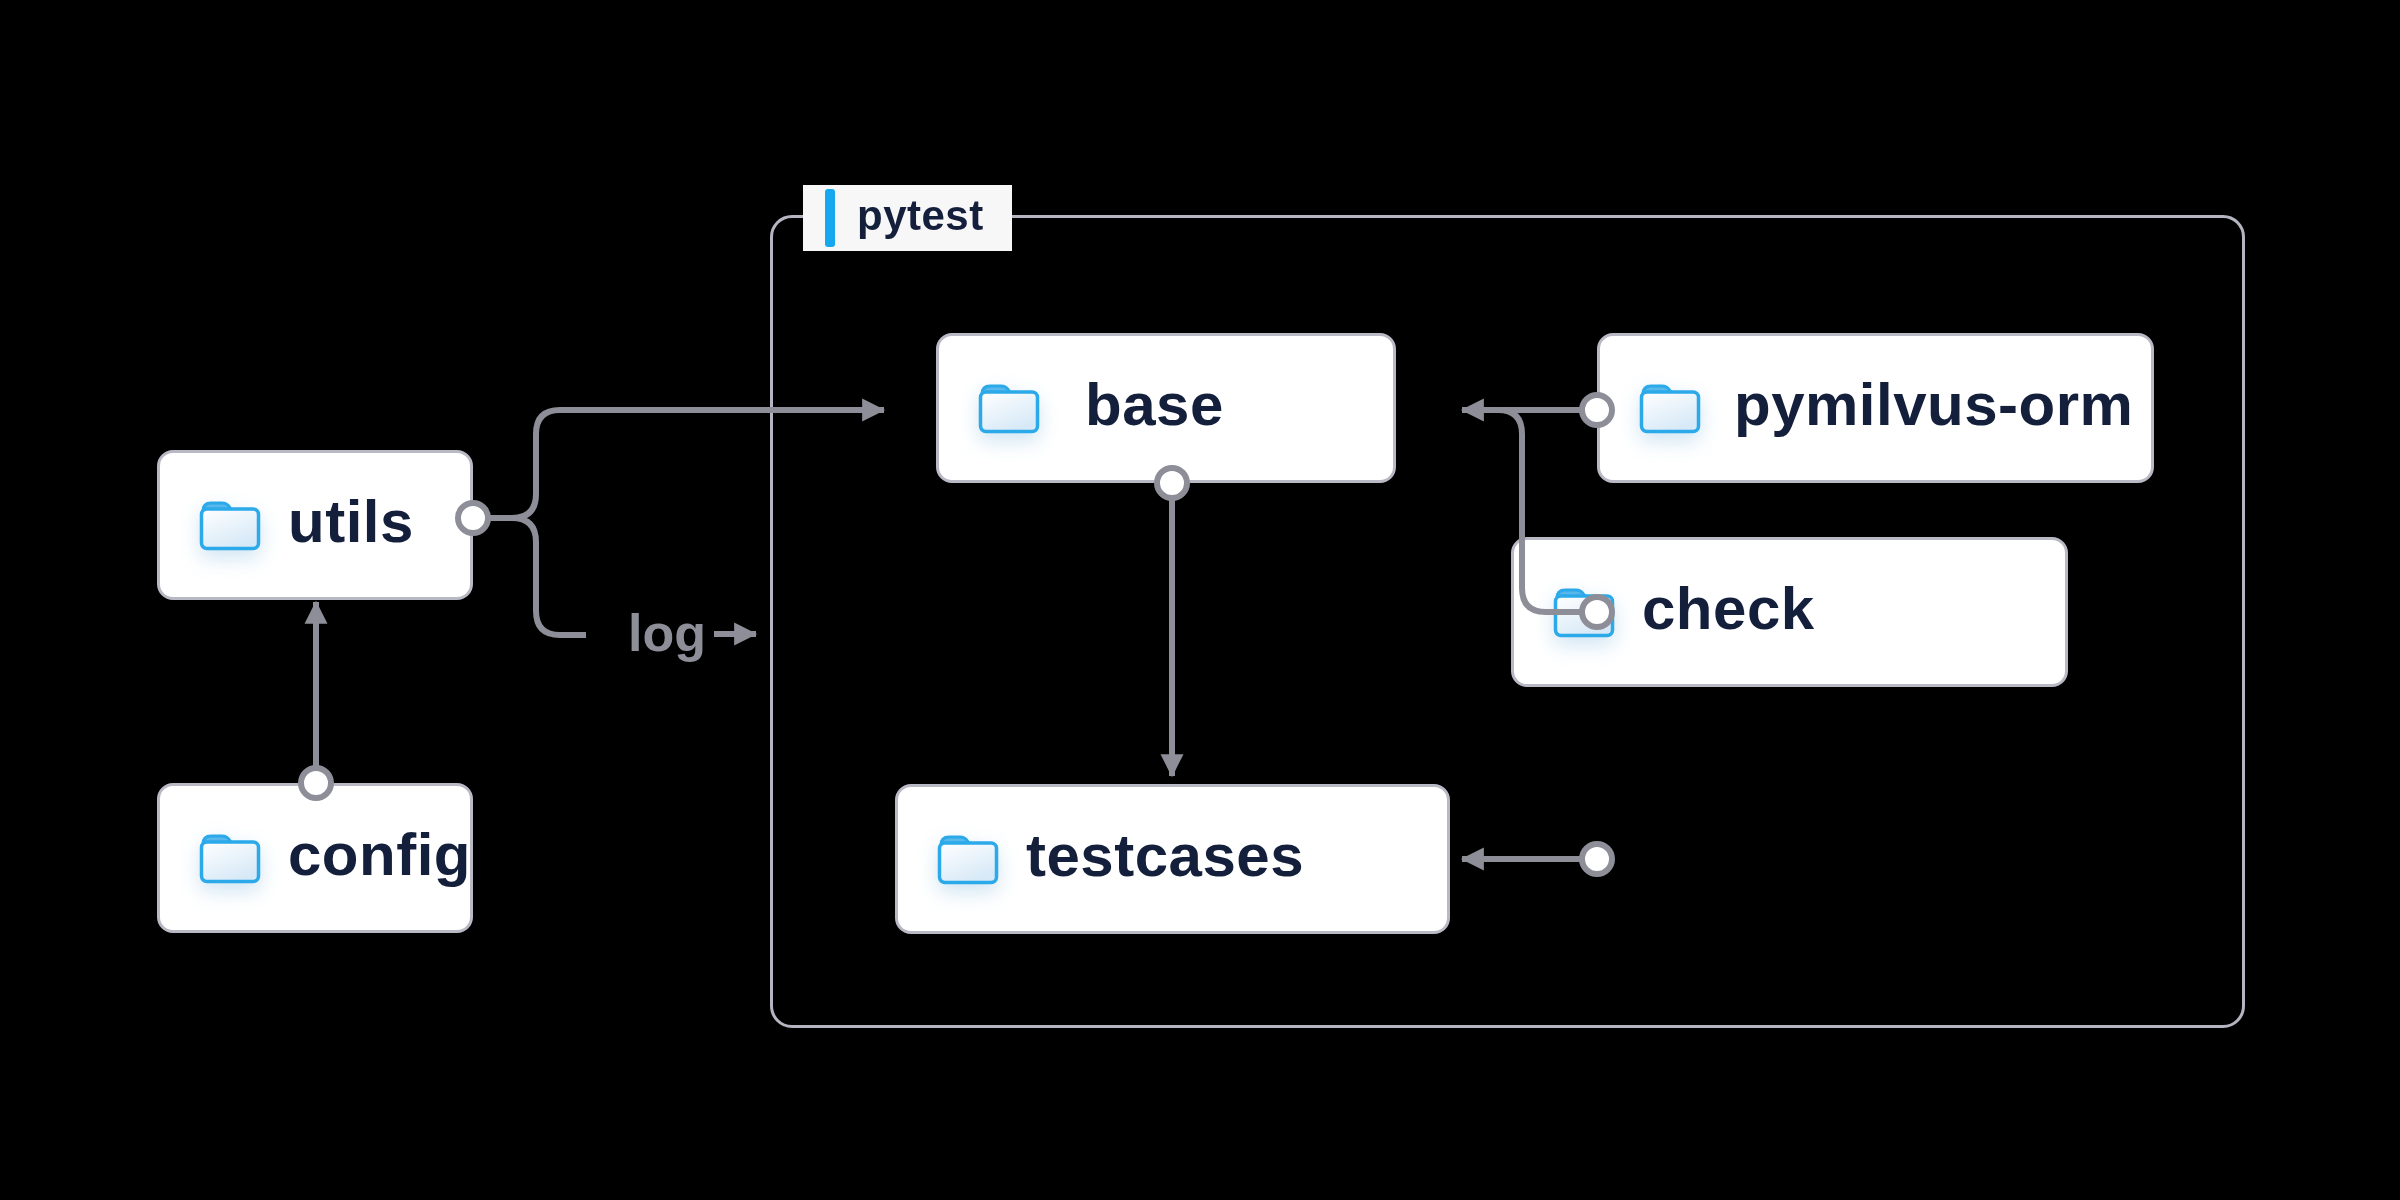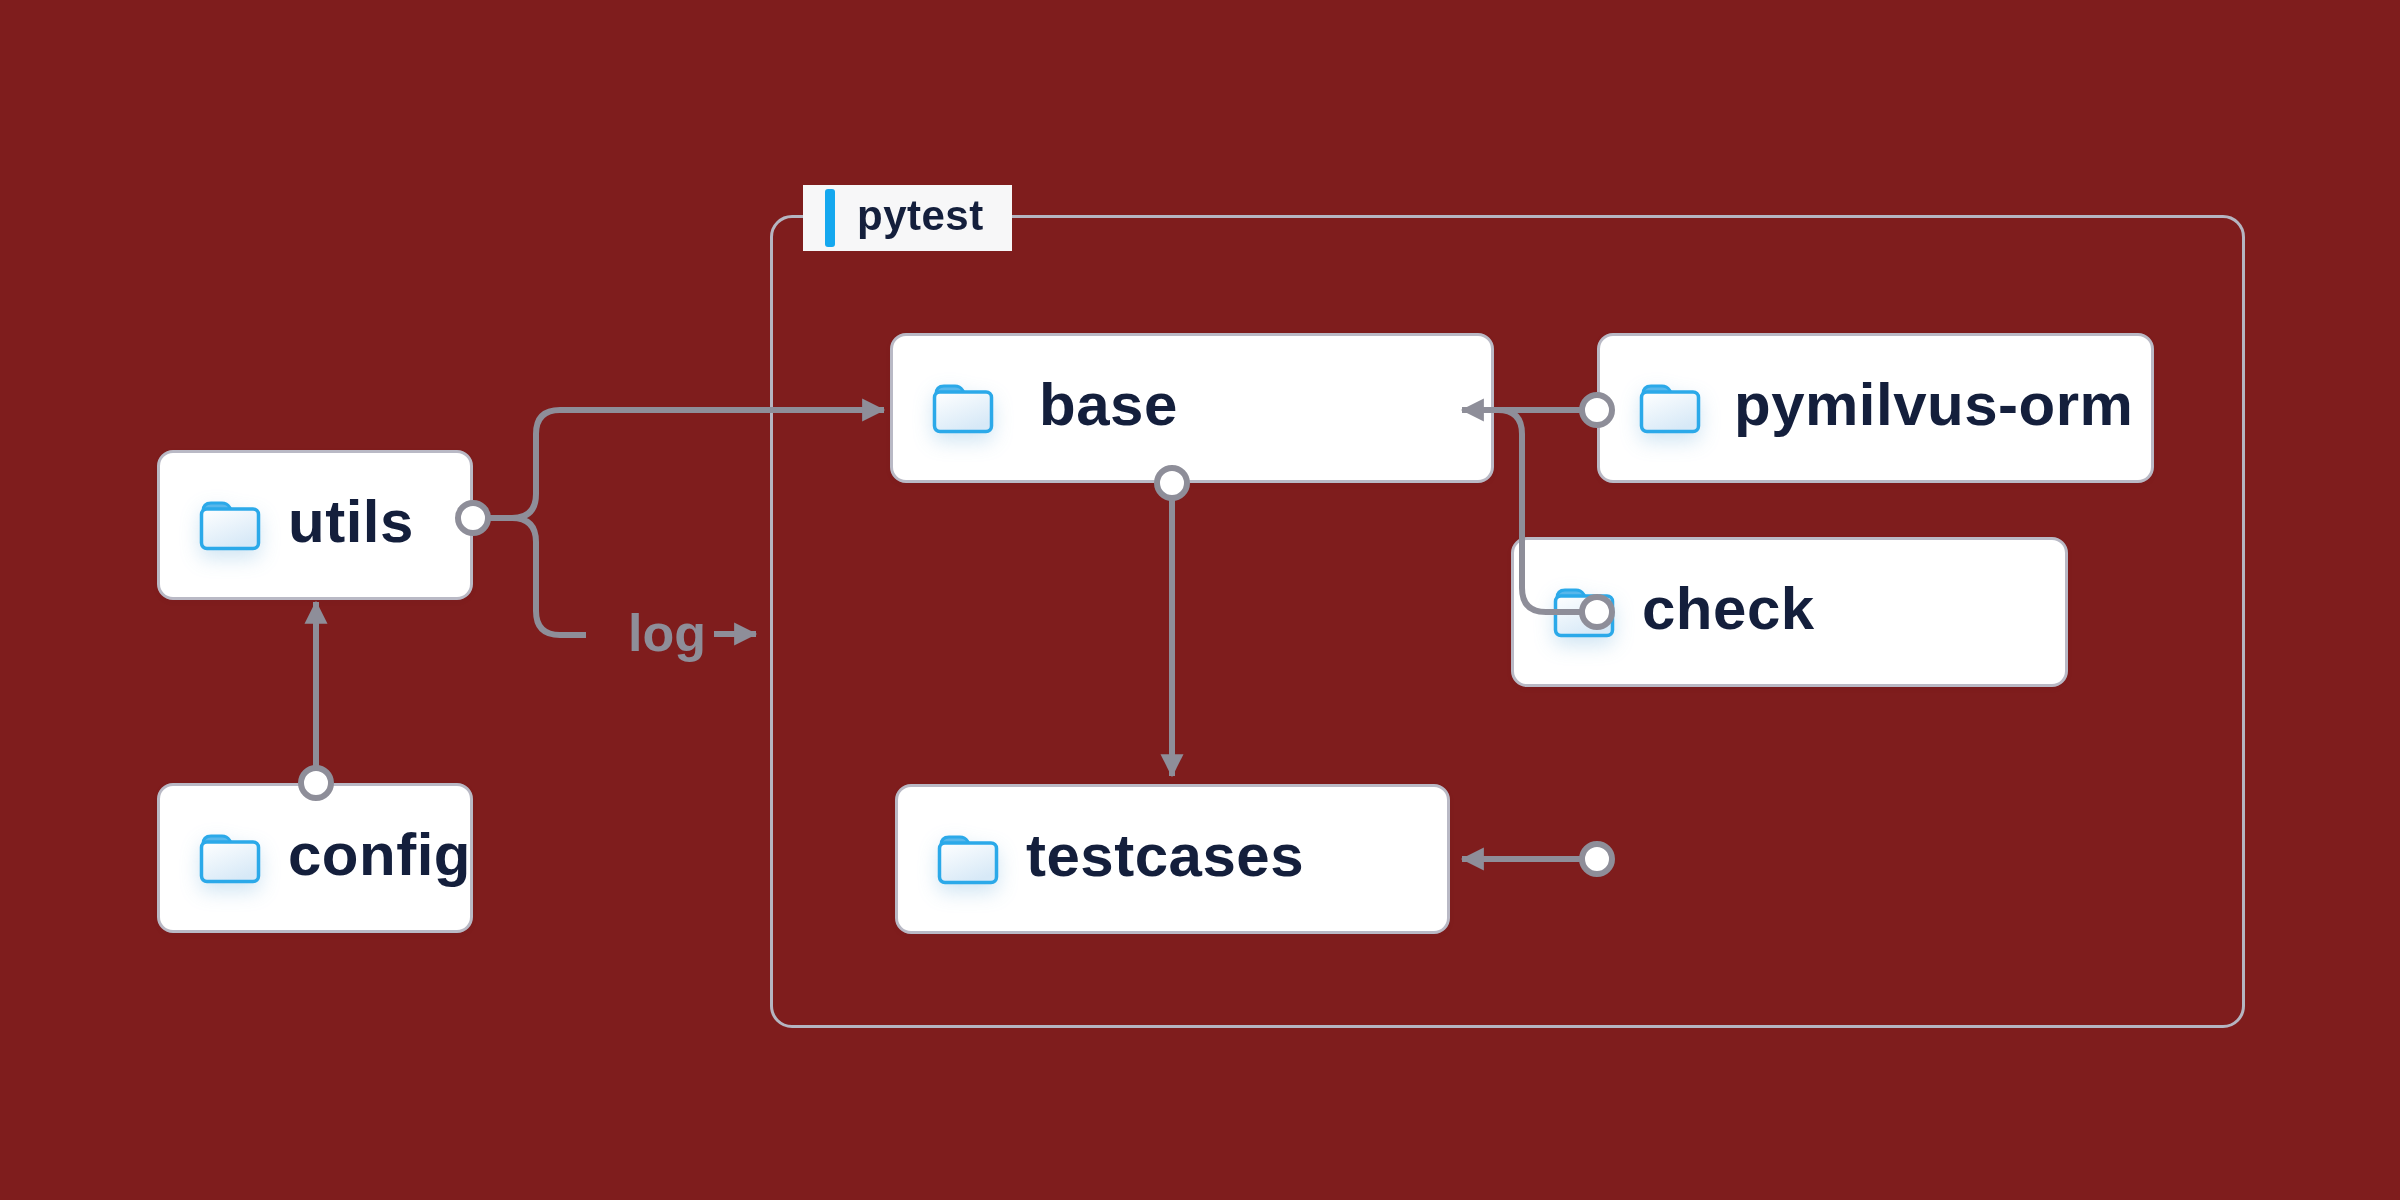--- a/index.html
+++ b/index.html
@@ -1,21 +1,21 @@
 <!DOCTYPE html>
 <html><head>
 <meta charset="utf-8">
 <style>
   html,body{margin:0;padding:0;}
   body{
     width:2400px;height:1200px;overflow:hidden;
     font-family:"Liberation Sans","DejaVu Sans",sans-serif;
     background:#f7f7f8;
   }
-  .canvas{position:relative;width:2400px;height:1200px;background:#7f1d1d;}
+  .canvas{position:relative;width:2400px;height:1200px;background:#000000;}
 
   
   .group-box{
     position:absolute;left:770px;top:215px;width:1475px;height:813px;
     border:3px solid #b5b5c1;border-radius:22px;box-sizing:border-box;
     z-index:1;
   }
   .group-label{
     position:absolute;top:-33px;left:30px;height:66px;
     display:flex;align-items:center;gap:22px;
@@ -41,21 +41,21 @@
   }
   .node-label{
     font-size:60px;font-weight:700;color:#141f3c;line-height:1;
     letter-spacing:.5px;white-space:nowrap;padding-bottom:6px;
   }
   .folder{width:64px;height:54px;flex:0 0 auto;
     filter:drop-shadow(0 8px 10px rgba(41,138,200,0.22));}
 
   .n-utils    {left:157px; top:443px; width:316px;margin-top:7px;}
   .n-config   {left:157px; top:783px; width:316px;}
-  .n-base     {left:890px; top:333px; width:604px;gap:44px;}
+  .n-base     {left:936px; top:333px; width:460px;gap:44px;}
   .n-pymilvus {left:1597px;top:333px; width:557px;gap:32px;}
   .n-check    {left:1511px;top:537px; width:557px;}
   .n-testcases{left:895px; top:784px; width:555px;}
   .n-common   {left:1597px;top:784px; width:557px;}
 
   
   .wires{
     position:absolute;left:0;top:0;width:2400px;height:1200px;
     z-index:3;pointer-events:none;
   }

